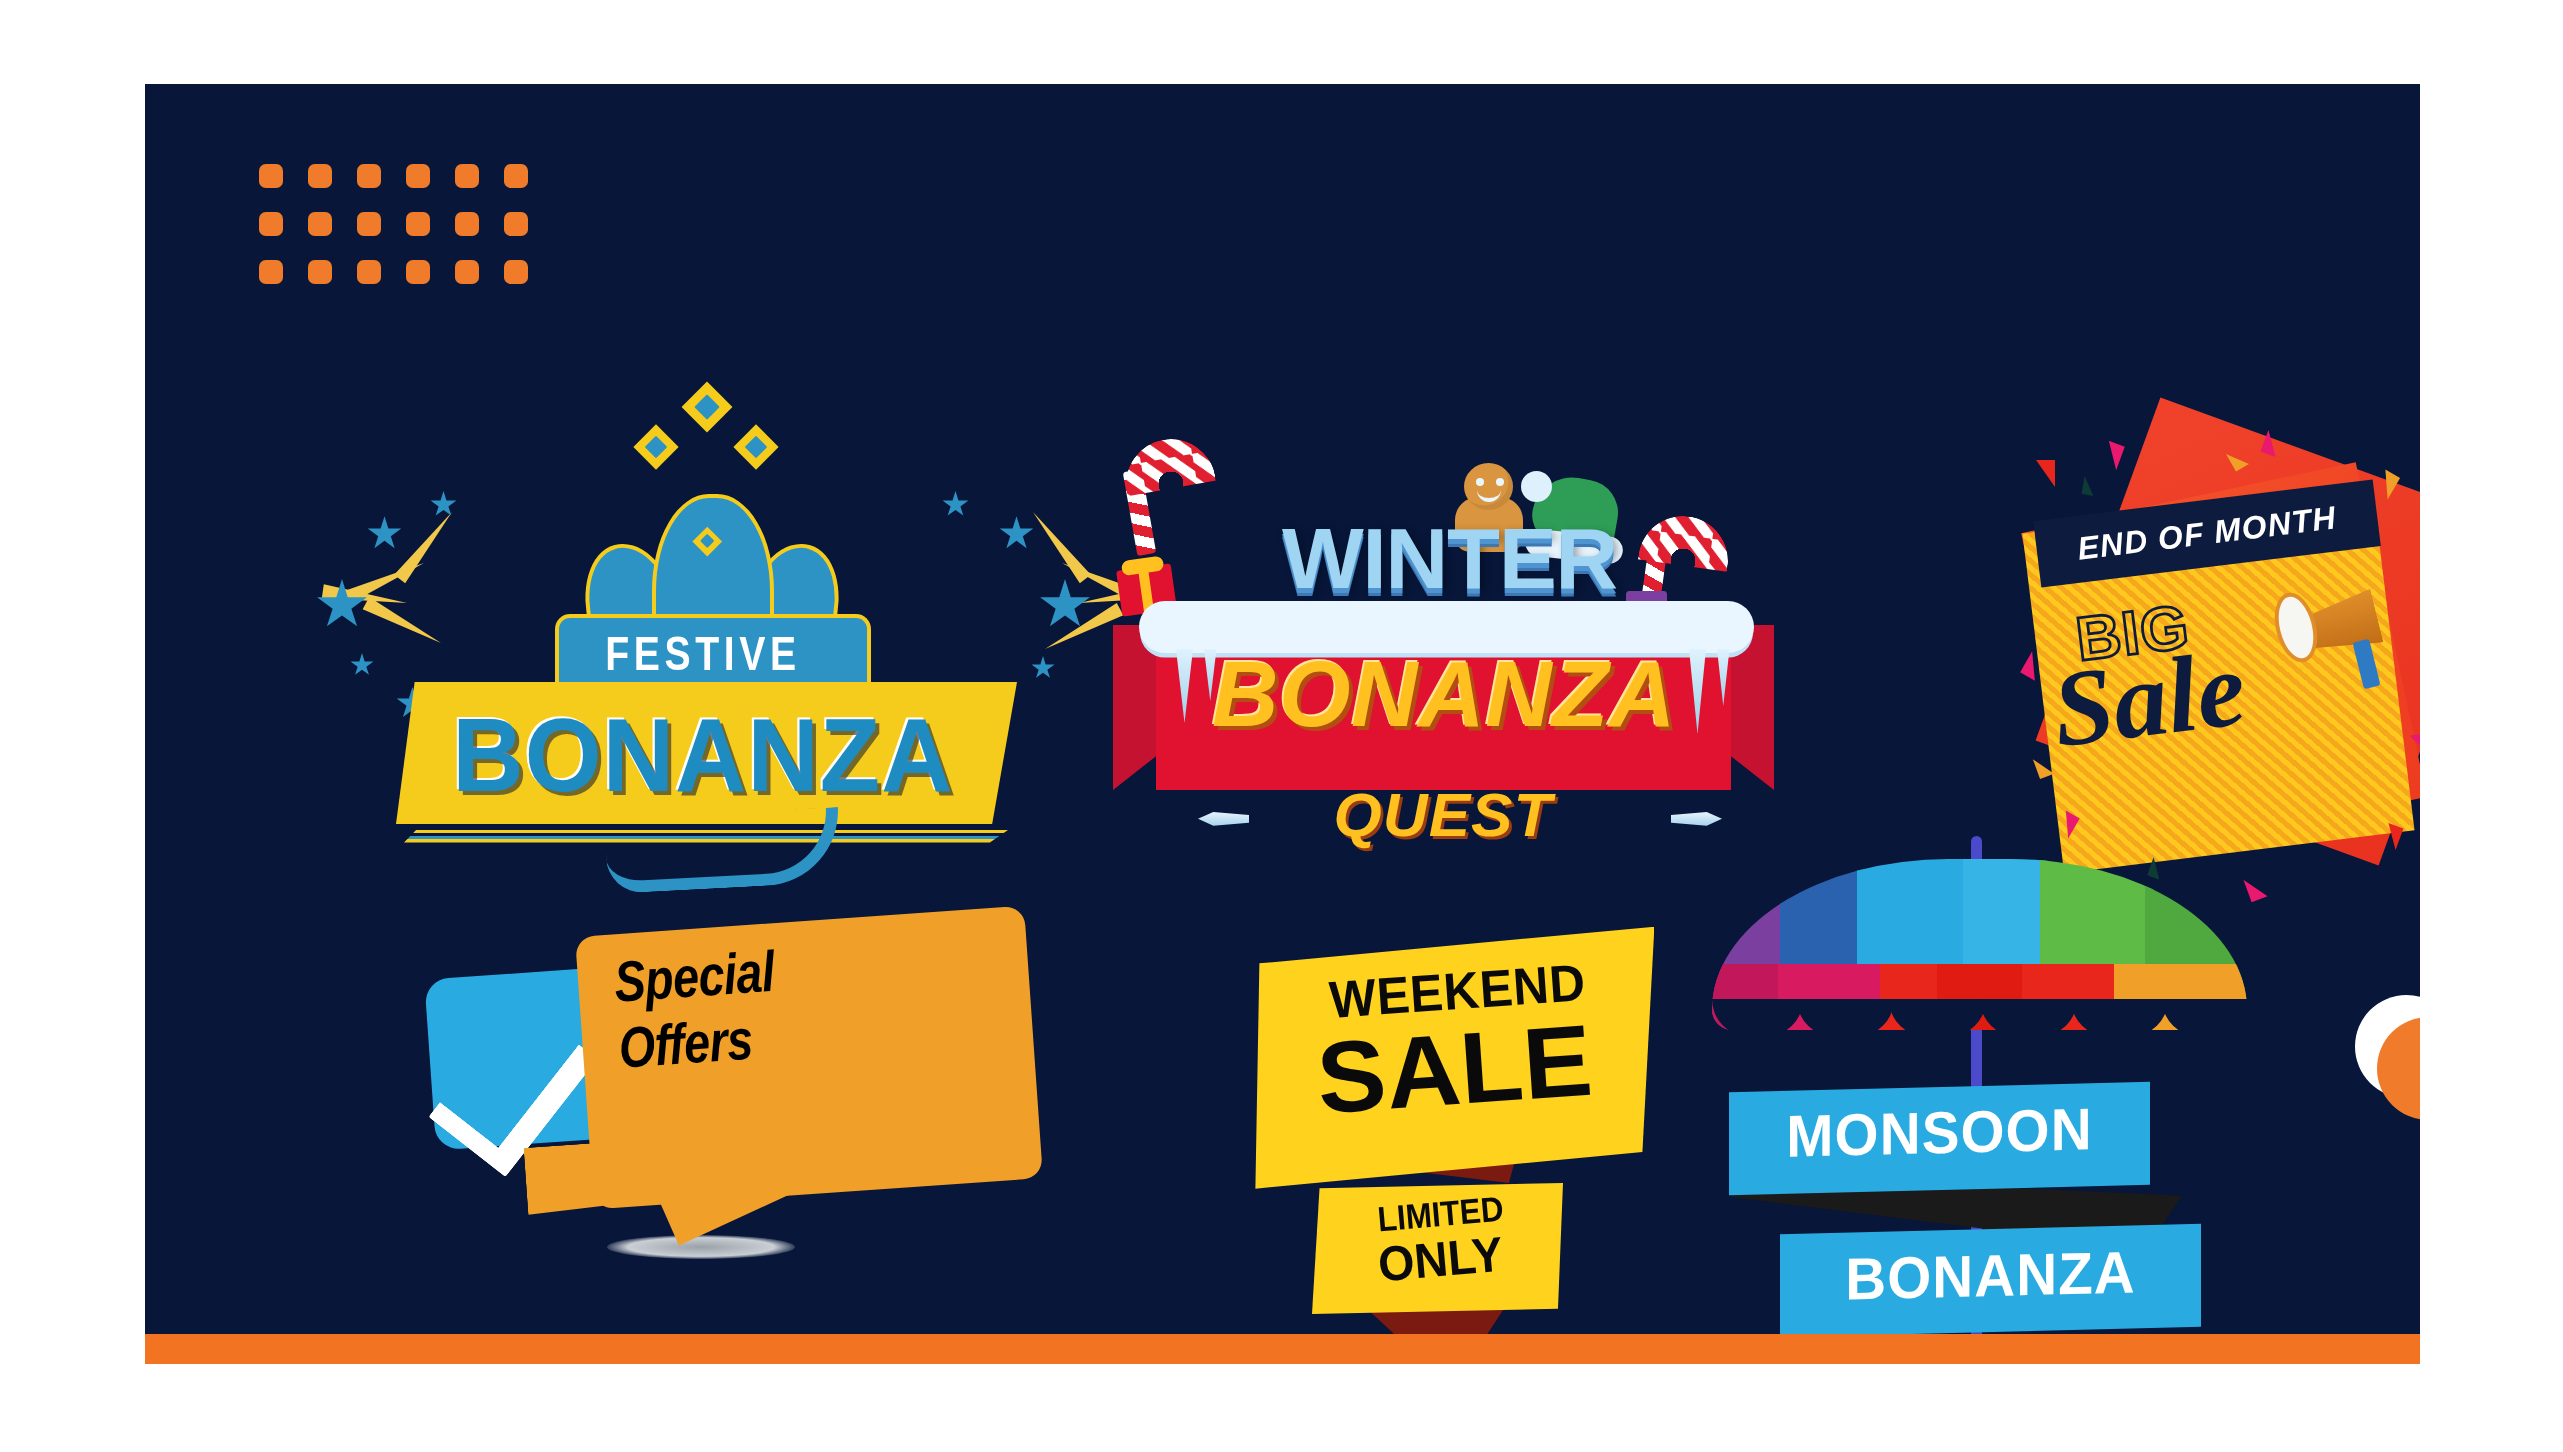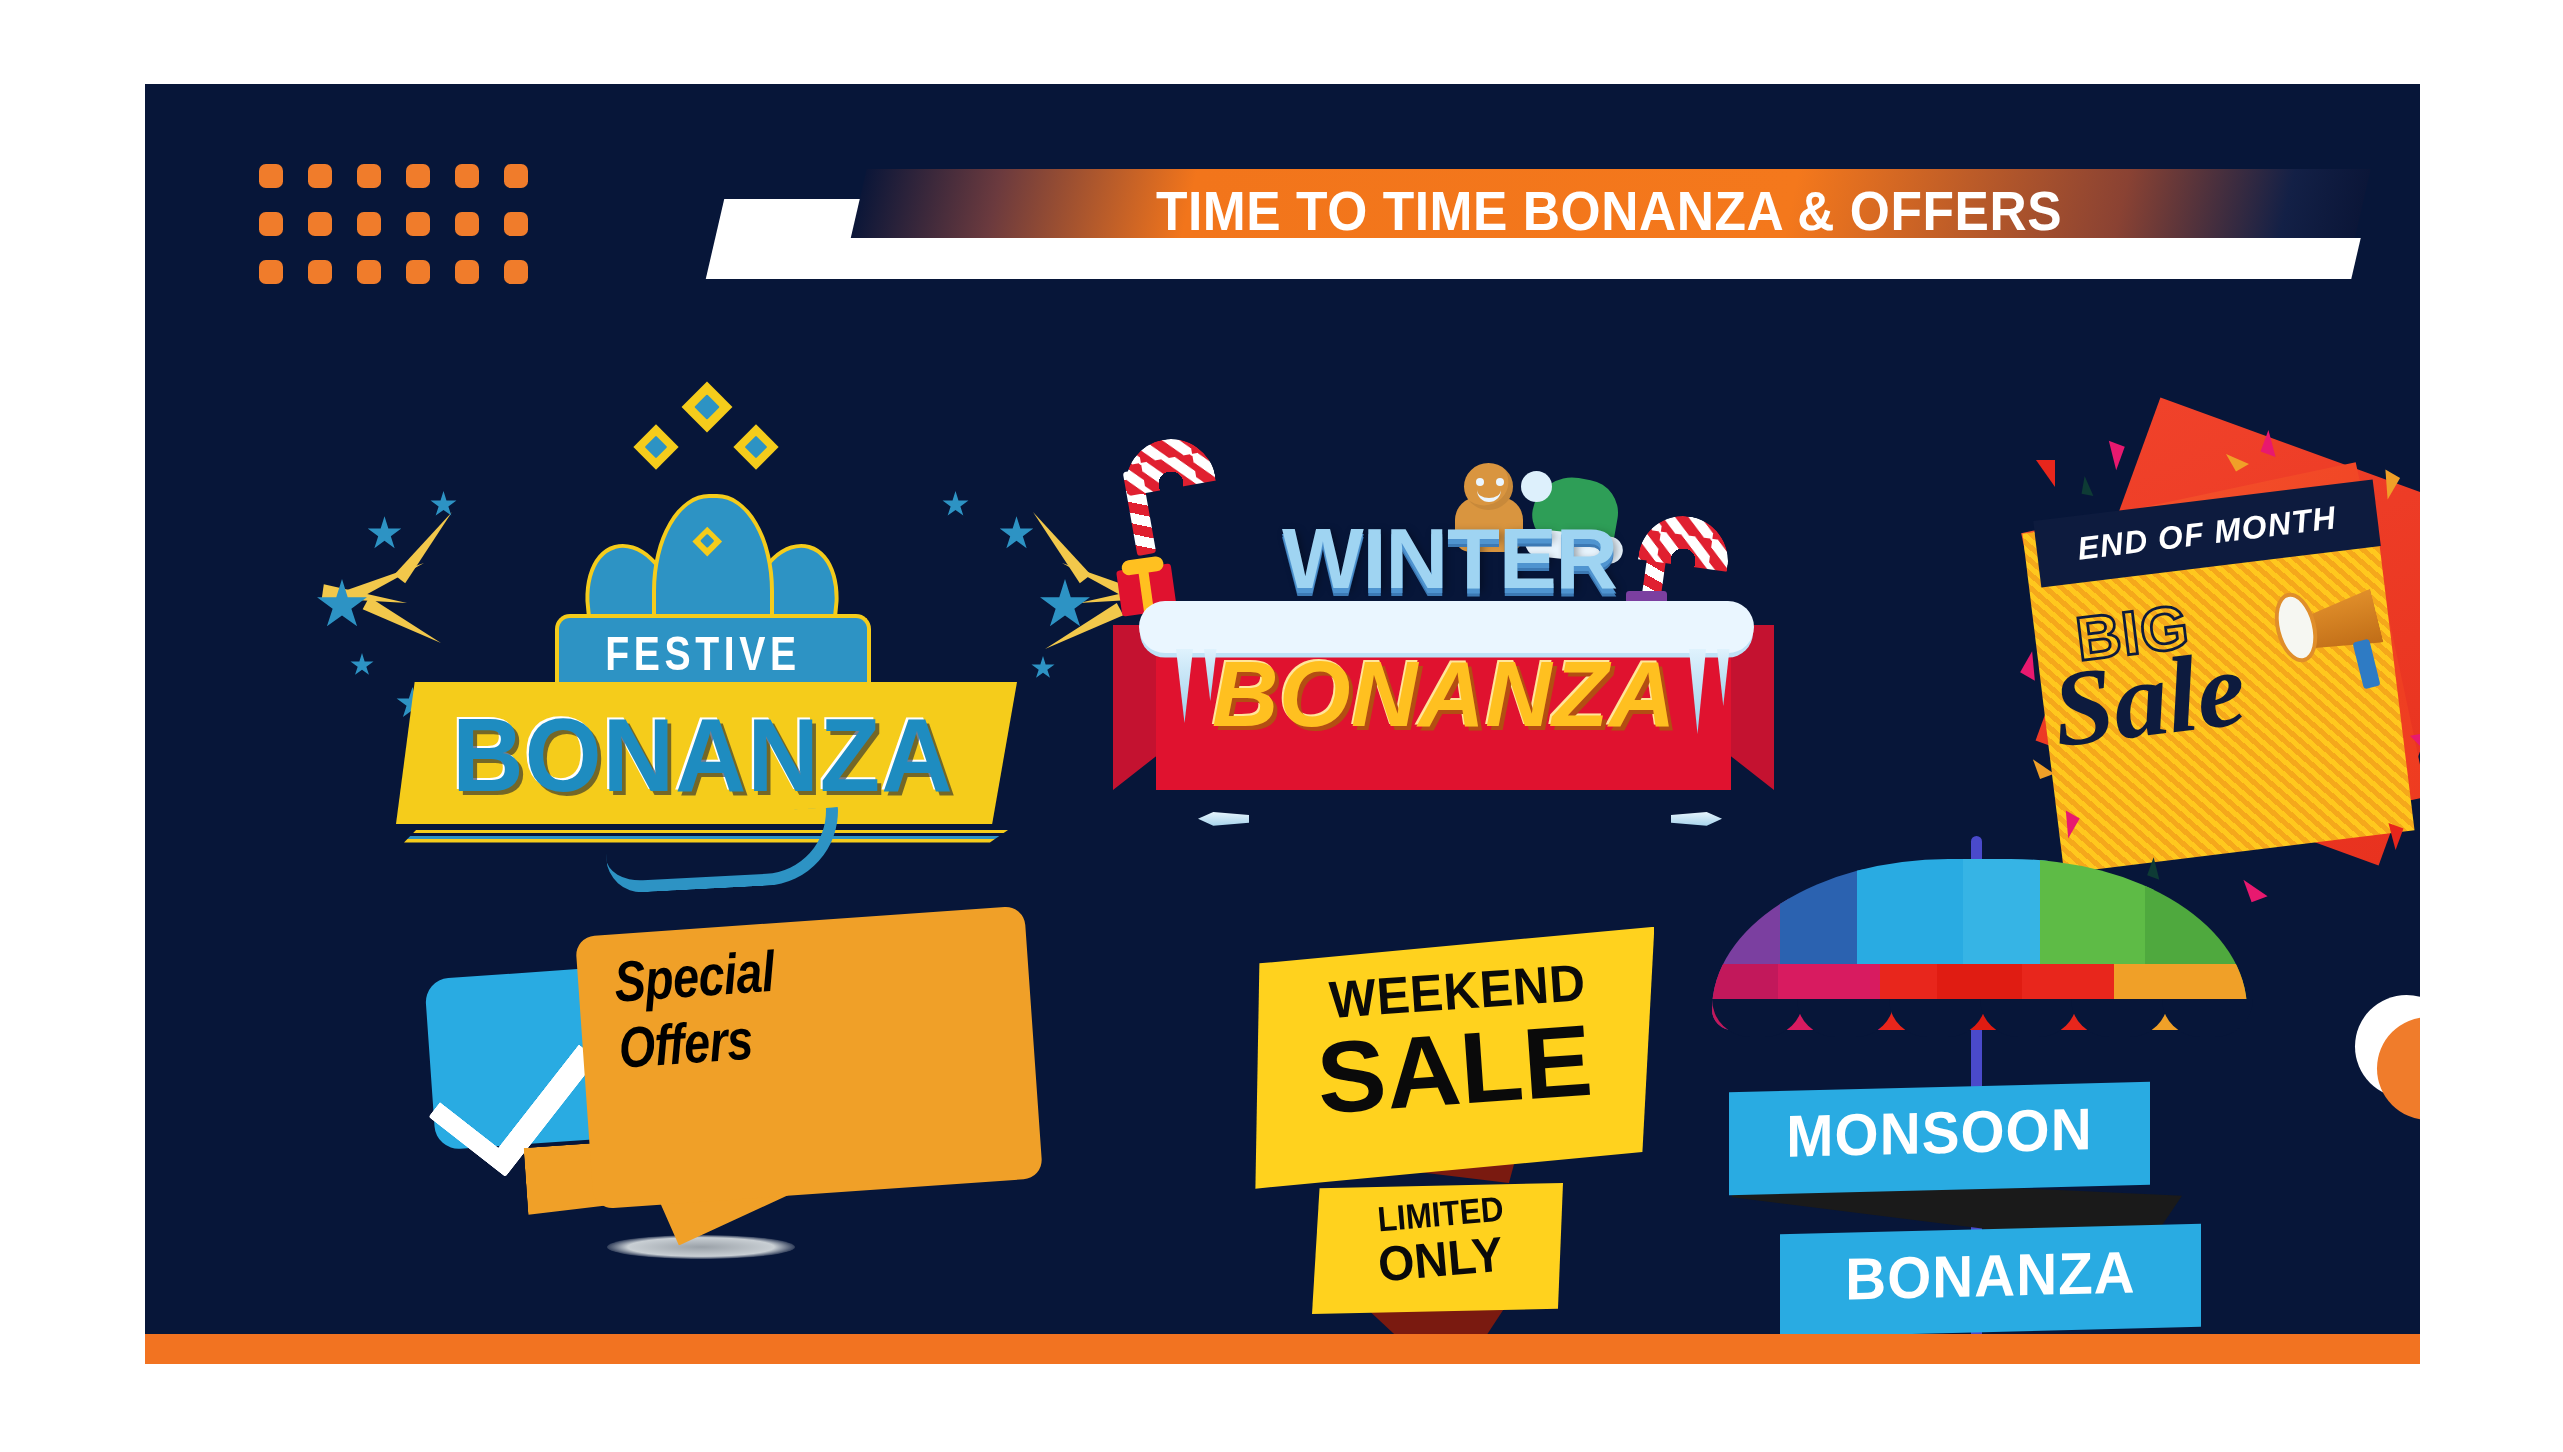--- a/index.html
+++ b/index.html
@@ -189,26 +189,20 @@
       <span class="dot"></span>
       <span class="dot"></span>
       <span class="dot"></span>
       <span class="dot"></span>
       <span class="dot"></span>
       <span class="dot"></span>
       <span class="dot"></span>
       <span class="dot"></span>
     </div>
 
-    <div class="header-wrap">
-      <div class="hdr-white"></div>
-      <div class="hdr-bar"></div>
-      <div class="hdr-white2"></div>
-      <div class="hdr-text">TIME TO TIME BONANZA &amp; OFFERS</div>
-    </div>
 
     <div class="badge festive">
       <div class="fb-stars">
         <span class="comet" style="left:-11.4px;top:74px;transform:rotate(8deg);"></span>
         <span class="comet" style="left:5.7px;top:34px;transform:rotate(-24deg);"></span>
         <span class="comet" style="left:23px;top:114px;transform:rotate(28deg);"></span>
         <span class="comet" style="left:34px;top:-17px;transform:rotate(-52deg);"></span>
         <span class="star5" style="left:-17px;top:57px;width:52px;height:52px;"></span>
         <span class="star5" style="left:34px;top:-5.7px;width:35px;height:35px;"></span>
         <span class="star5" style="left:97px;top:-31px;width:27px;height:27px;"></span>
@@ -277,20 +271,21 @@
       <div class="w-ribbon"></div>
       <div class="w-ribbon-in"></div>
       <div class="w-snowtop"></div>
       <span class="icicle" style="left:63px;top:212px;width:17px;height:74px;"></span>
       <span class="icicle" style="left:91px;top:212px;width:12.5px;height:52px;"></span>
       <span class="icicle" style="left:576px;top:212px;width:17px;height:85px;"></span>
       <span class="icicle" style="left:604px;top:212px;width:12.5px;height:57px;"></span>
       <div class="w-bonanza">BONANZA</div>
       <span class="q-dart" style="left:85px;top:375px;"></span>
       <span class="q-dart" style="left:558px;top:375px;transform:scaleX(-1);"></span>
+      <div class="w-quest">QUEST</div>
     </div>
 
     <div class="badge eom">
       <div class="eom-red"></div>
       <div class="eom-red2"></div>
       <div class="eom-yellow"></div>
       <div class="eom-dark"></div>
       <div class="eom-dark-txt">END OF MONTH</div>
       <div class="eom-big">BIG</div>
       <div class="eom-sale">Sale</div>

